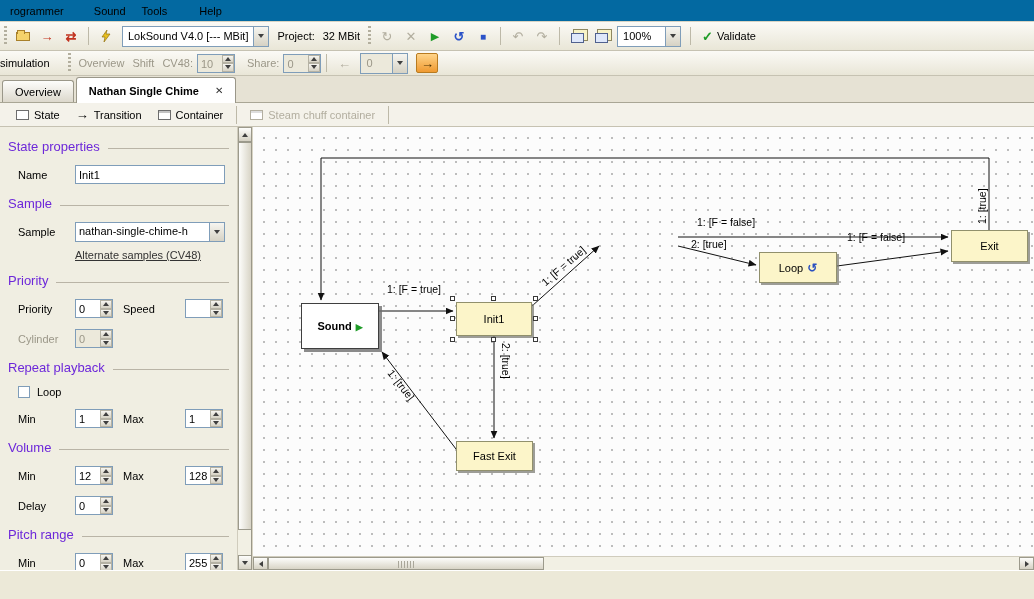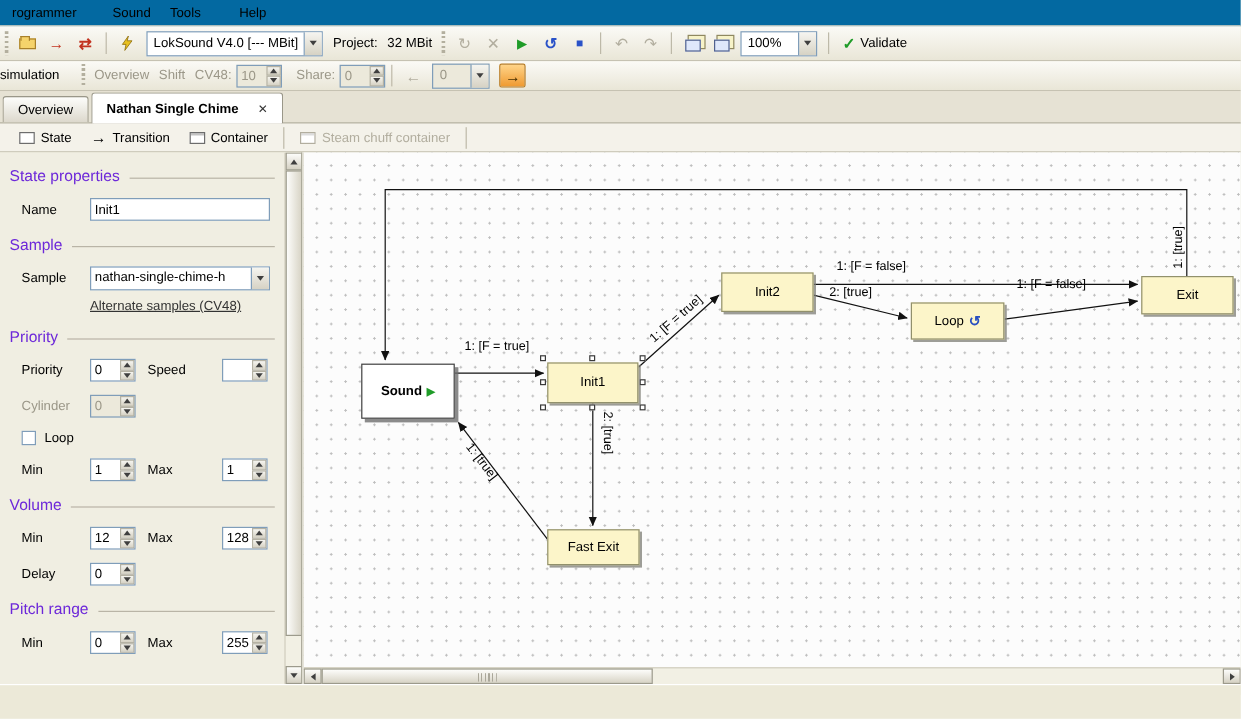--- a/index.html
+++ b/index.html
@@ -338,20 +338,24 @@
             <span class="spin-btns">
               <span class="spin-b">
                   <i class="tri-u"></i>
                 </span>
               <span class="spin-b">
                   <i class="tri-d"></i>
                 </span>
             </span>
           </span>
         </div>
+        <div class="sect">
+          <span>Repeat playback</span>
+            <span class="rule"></span>
+        </div>
         <div class="row">
           <span class="checkbox"></span>
           <span>Loop</span>
         </div>
         <div class="row">
           <span class="fl">Min</span>
           <span class="spin">
             <span class="spin-val">1</span>
             <span class="spin-btns">
               <span class="spin-b">
@@ -488,23 +492,20 @@
         <i class="hd" style="left:-7px;top:-7px;"></i>
         <i class="hd" style="left:50%;margin-left:-3px;top:-7px;"></i>
         <i class="hd" style="right:-7px;top:-7px;"></i>
         <i class="hd" style="left:-7px;top:50%;margin-top:-3px;"></i>
         <i class="hd" style="right:-7px;top:50%;margin-top:-3px;"></i>
         <i class="hd" style="left:-7px;bottom:-7px;"></i>
         <i class="hd" style="left:50%;margin-left:-3px;bottom:-7px;"></i>
         <i class="hd" style="right:-7px;bottom:-7px;"></i>
       </div>
 
-      <div class="node" style="left:348px;top:100px;width:77px;height:33px;">
-        <span>Init2</span>
-      </div>
 
       <div class="node" style="left:506px;top:125px;width:78px;height:31px;">
         <span>Loop</span>
         <span class="nloop"></span>
       </div>
 
       <div class="node" style="left:698px;top:103px;width:77px;height:32px;">
         <span>Exit</span>
       </div>
 

